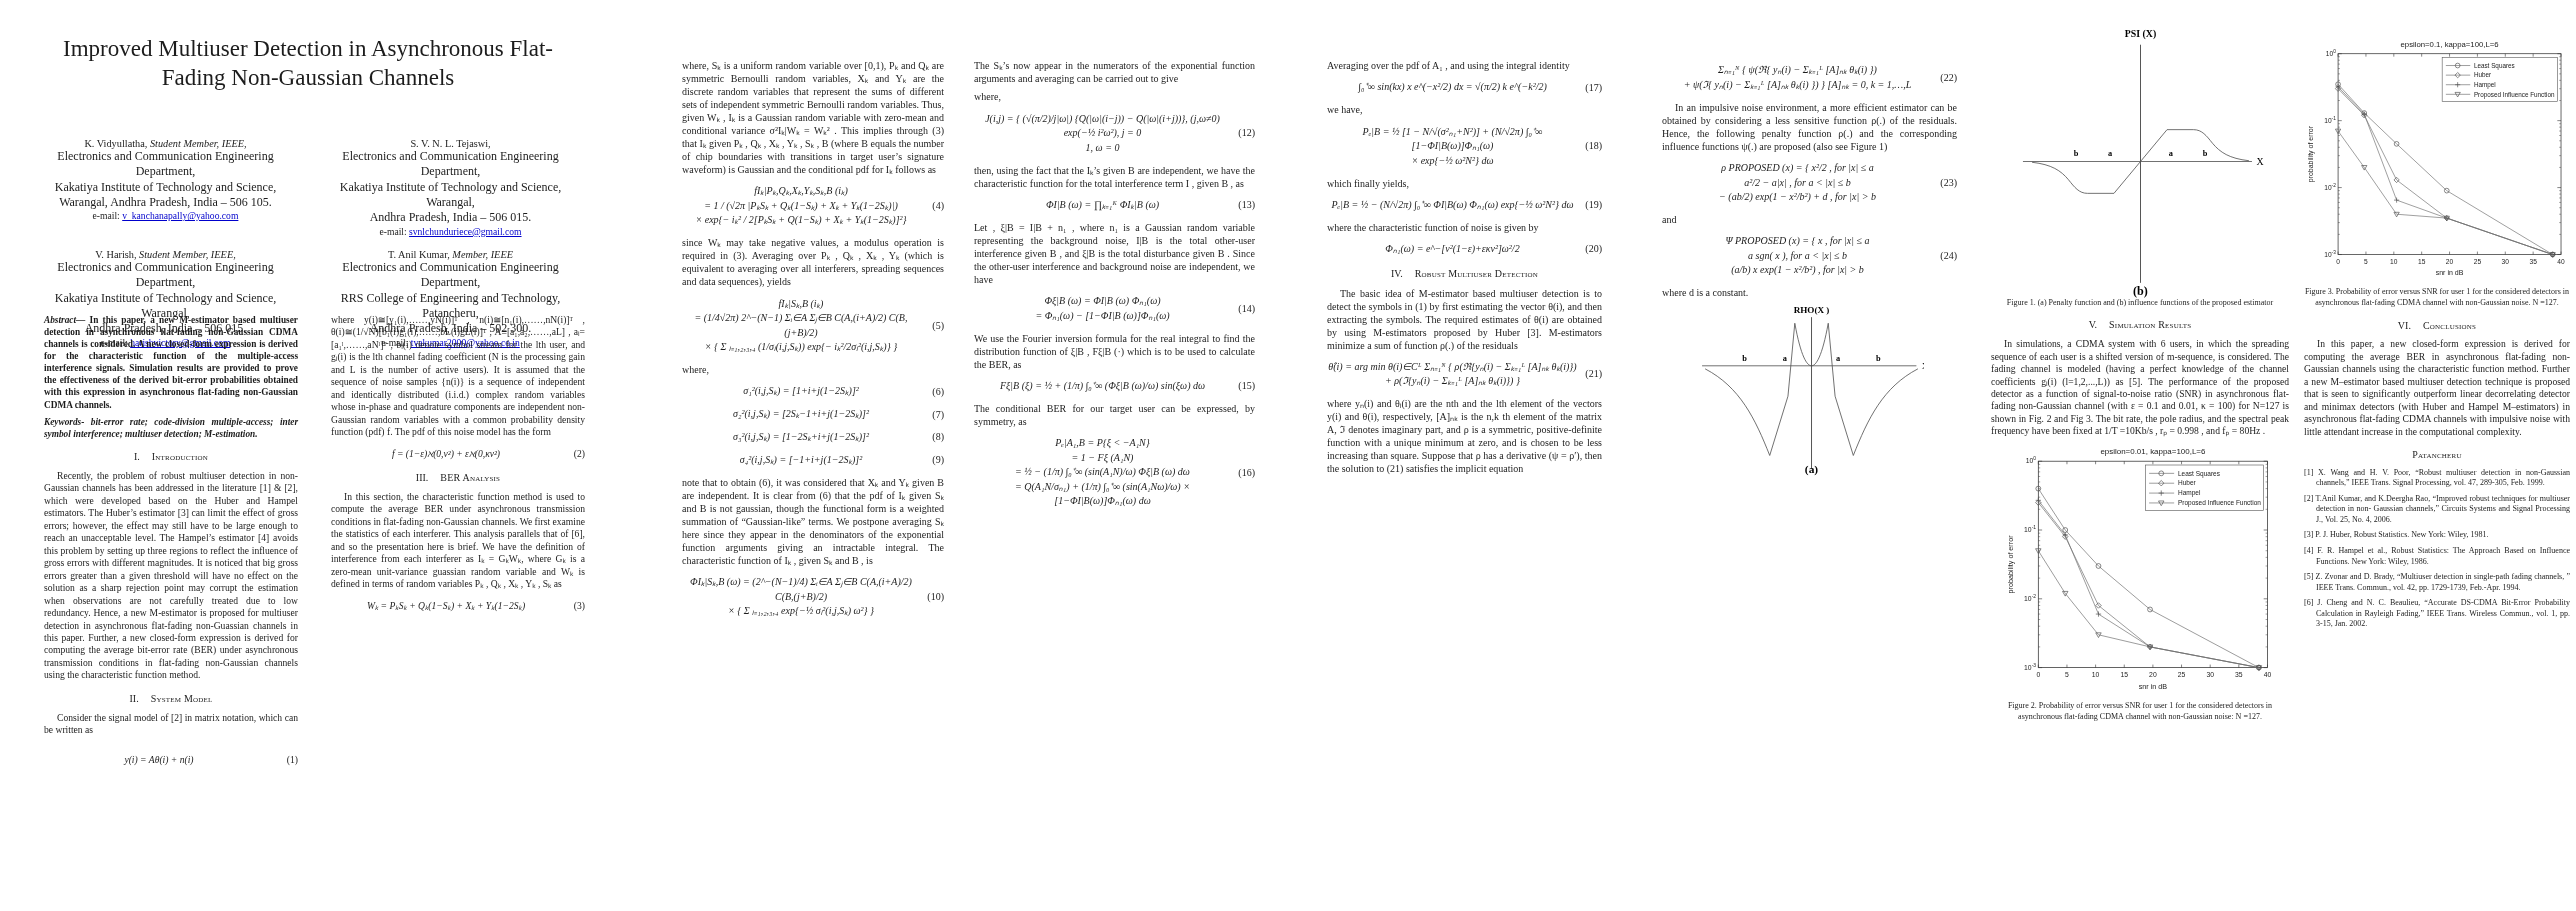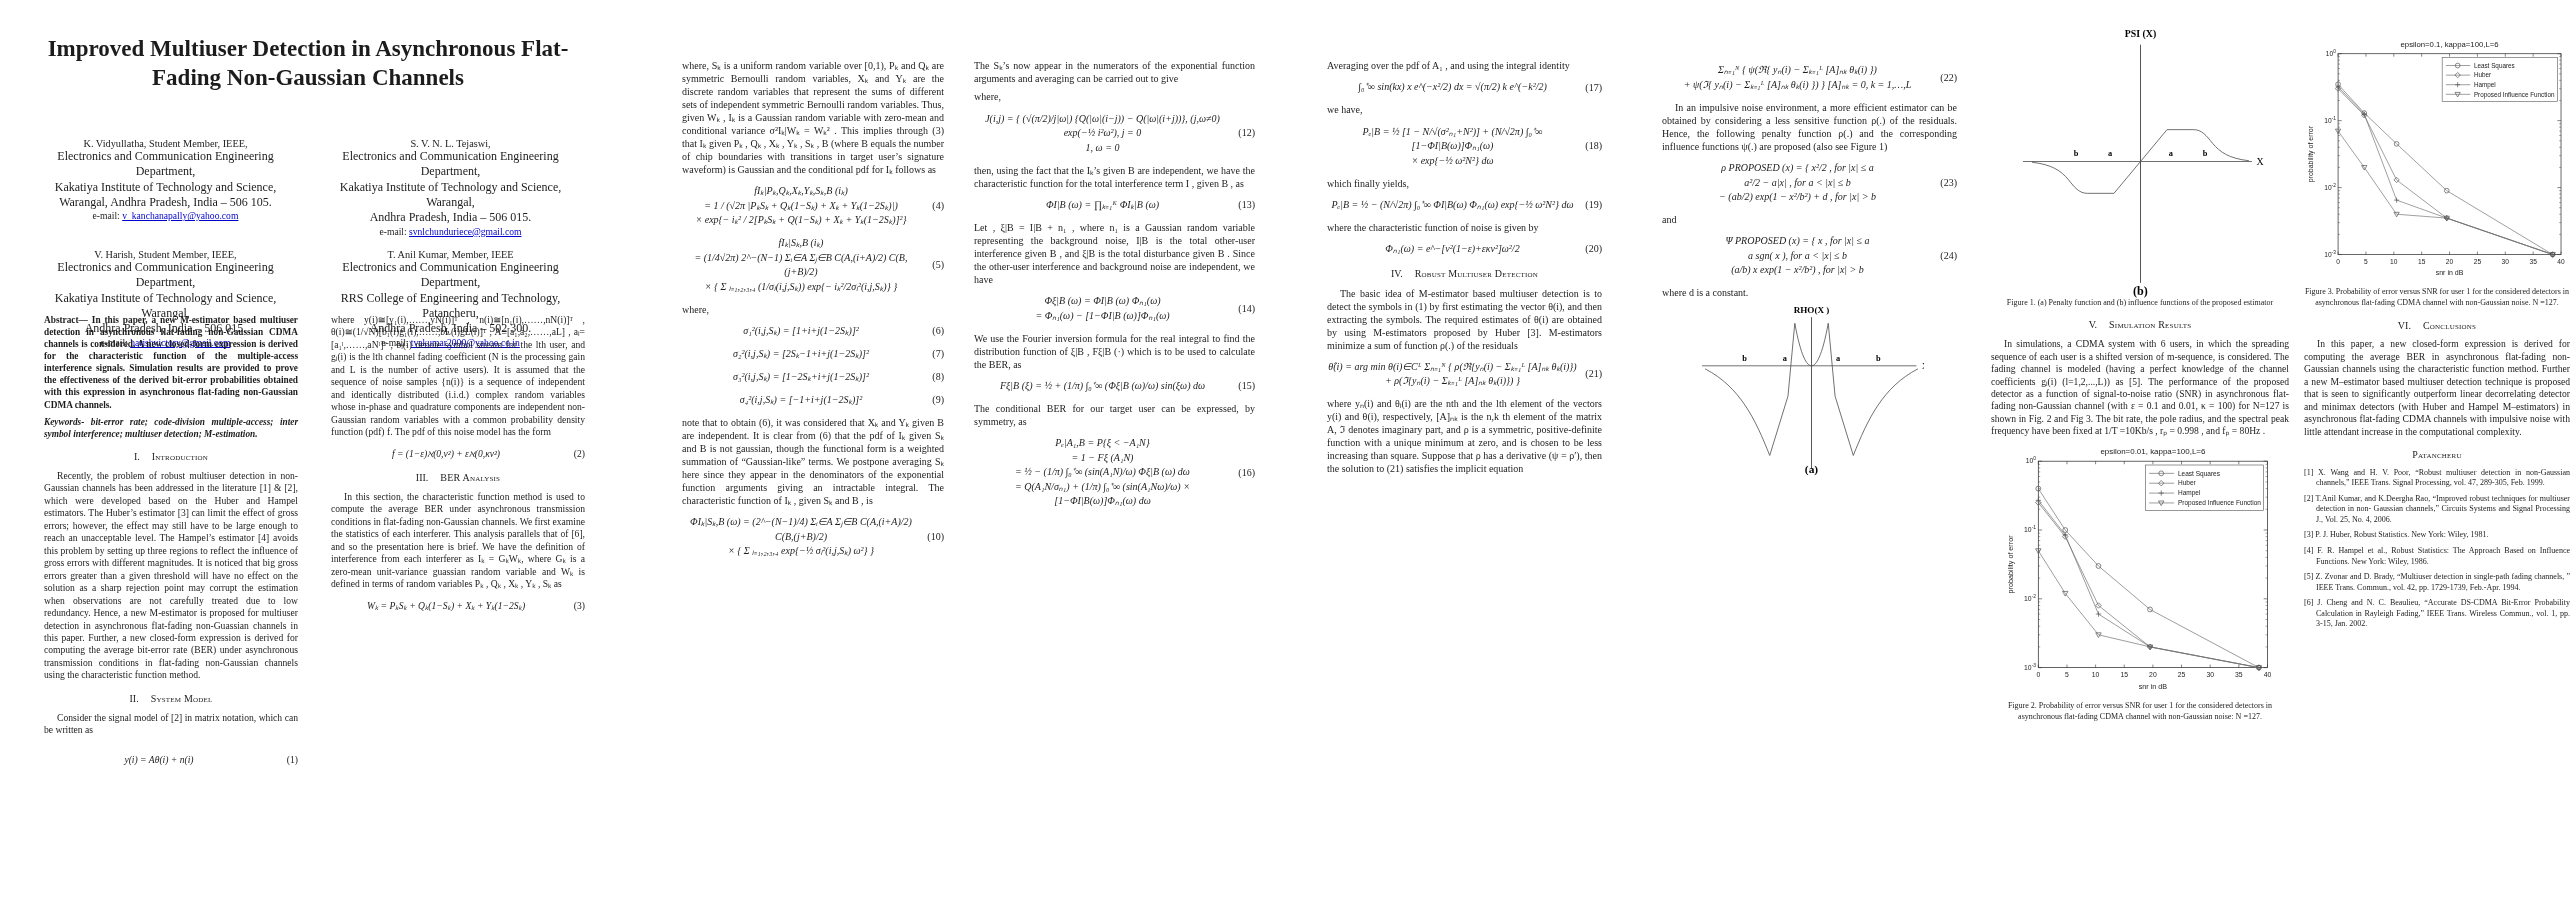--- a/index.html
+++ b/index.html
@@ -1,24 +1,24 @@
 <!DOCTYPE html>
 <html style="font-size:12px"><head>
 <meta charset="utf-8">
 <style>
   html,body{margin:0;padding:0;background:#ffffff;}
   .canvas{position:relative;width:2576px;height:911px;background:#fff;
           font-family:"Liberation Serif",serif;color:#1c1c1c;overflow:hidden;}
   
   .p1-title{position:absolute;left:30px;top:35px;width:556px;text-align:center;
-            font-size:23px;font-weight:bold;line-height:1.25;white-space:pre-line;margin:0;}
+            font-size:23px;font-weight:normal;line-height:1.25;white-space:pre-line;margin:0;}
   .authors-grid{position:absolute;left:33px;top:138px;width:550px;display:grid;
                 grid-template-columns:1fr 1fr;column-gap:20px;row-gap:12px;text-align:center;}
   .a-name{font-size:10.3px;}
-  .it{}
+  .it{font-style:italic;}
   .a-affil{font-size:12px;line-height:1.28;white-space:pre-line;}
   .a-email{font-size:9.6px;}
   .email{color:#0000cc;text-decoration:underline;cursor:pointer;}
   
   .col{position:absolute;text-align:justify;font-size:9.6px;line-height:1.3;}
   .col p{margin:0 0 5.3px;}
   .ind{text-indent:13px;}
   .abs{font-weight:bold;font-size:9.3px;}
   .kw{font-weight:bold;font-style:italic;font-size:9.3px;}
   .sec{text-align:center;font-size:10px;font-weight:normal;margin:10px 0 6.8px;}
@@ -90,20 +90,21 @@
     <h2 class="sec"><span class="num">III.</span><span class="sc">BER Analysis</span></h2>
     <p class="ind">In this section, the characteristic function method is used to compute the average BER under asynchronous transmission conditions in flat-fading non-Gaussian channels. We first examine the statistics of each interferer. This analysis parallels that of [6], and so the presentation here is brief. We have the definition of interference from each interferer as Iₖ = GₖWₖ, where Gₖ is a zero-mean unit-variance guassian random variable and Wₖ is defined in terms of random variables Pₖ , Qₖ , Xₖ , Yₖ , Sₖ as</p>
     <div class="eq"><span class="eq-body">Wₖ = PₖSₖ + Qₖ(1−Sₖ) + Xₖ + Yₖ(1−2Sₖ)</span><span class="eq-num">(3)</span></div>
   </section>
 
   <section class="col mid" style="left:682px;top:59px;width:262px;">
     <p>where,  Sₖ is a uniform random variable over [0,1), Pₖ and Qₖ are symmetric Bernoulli random variables, Xₖ and Yₖ are the discrete random variables that represent the sums of different sets of independent symmetric Bernoulli random variables. Thus, given Wₖ , Iₖ is a Gaussian random variable with zero-mean and conditional variance  σ²Iₖ|Wₖ = Wₖ² . This implies through (3) that Iₖ given Pₖ , Qₖ , Xₖ , Yₖ , Sₖ , B (where B equals the number of chip boundaries with transitions in target user’s signature waveform) is Gaussian and the conditional pdf for Iₖ follows as</p>
     <div class="eq"><span class="eq-body">fIₖ|Pₖ,Qₖ,Xₖ,Yₖ,Sₖ,B (iₖ)
 = 1 / (√2π |PₖSₖ + Qₖ(1−Sₖ) + Xₖ + Yₖ(1−2Sₖ)|)
 × exp{− iₖ² / 2[PₖSₖ + Q(1−Sₖ) + Xₖ + Yₖ(1−2Sₖ)]²}</span><span class="eq-num">(4)</span></div>
+    <p>since Wₖ may take negative values, a modulus operation is required in (3). Averaging over Pₖ , Qₖ , Xₖ , Yₖ (which is equivalent to averaging over all interferers, spreading sequences and data sequences), yields</p>
     <div class="eq"><span class="eq-body">fIₖ|Sₖ,B (iₖ)
 = (1/4√2π) 2^−(N−1) Σᵢ∈A Σⱼ∈B C(A,(i+A)/2) C(B,(j+B)/2)
 × { Σ ₗ₌₁,₂,₃,₄ (1/σₗ(i,j,Sₖ)) exp{− iₖ²/2σₗ²(i,j,Sₖ)} }</span><span class="eq-num">(5)</span></div>
     <p>where,</p>
     <div class="eq"><span class="eq-body">σ₁²(i,j,Sₖ) = [1+i+j(1−2Sₖ)]²</span><span class="eq-num">(6)</span></div>
     <div class="eq"><span class="eq-body">σ₂²(i,j,Sₖ) = [2Sₖ−1+i+j(1−2Sₖ)]²</span><span class="eq-num">(7)</span></div>
     <div class="eq"><span class="eq-body">σ₃²(i,j,Sₖ) = [1−2Sₖ+i+j(1−2Sₖ)]²</span><span class="eq-num">(8)</span></div>
     <div class="eq"><span class="eq-body">σ₄²(i,j,Sₖ) = [−1+i+j(1−2Sₖ)]²</span><span class="eq-num">(9)</span></div>
     <p>note that to obtain (6), it was considered that Xₖ and Yₖ given B are independent. It is clear from (6) that the pdf of Iₖ given Sₖ and B is not gaussian, though the functional form is a weighted summation of “Gaussian-like” terms. We postpone averaging Sₖ here since they appear in the denominators of the exponential function arguments giving an intractable integral. The characteristic function of Iₖ , given Sₖ and B , is</p>
     <div class="eq"><span class="eq-body">ΦIₖ|Sₖ,B (ω) = (2^−(N−1)/4) Σᵢ∈A Σⱼ∈B C(A,(i+A)/2) C(B,(j+B)/2)

